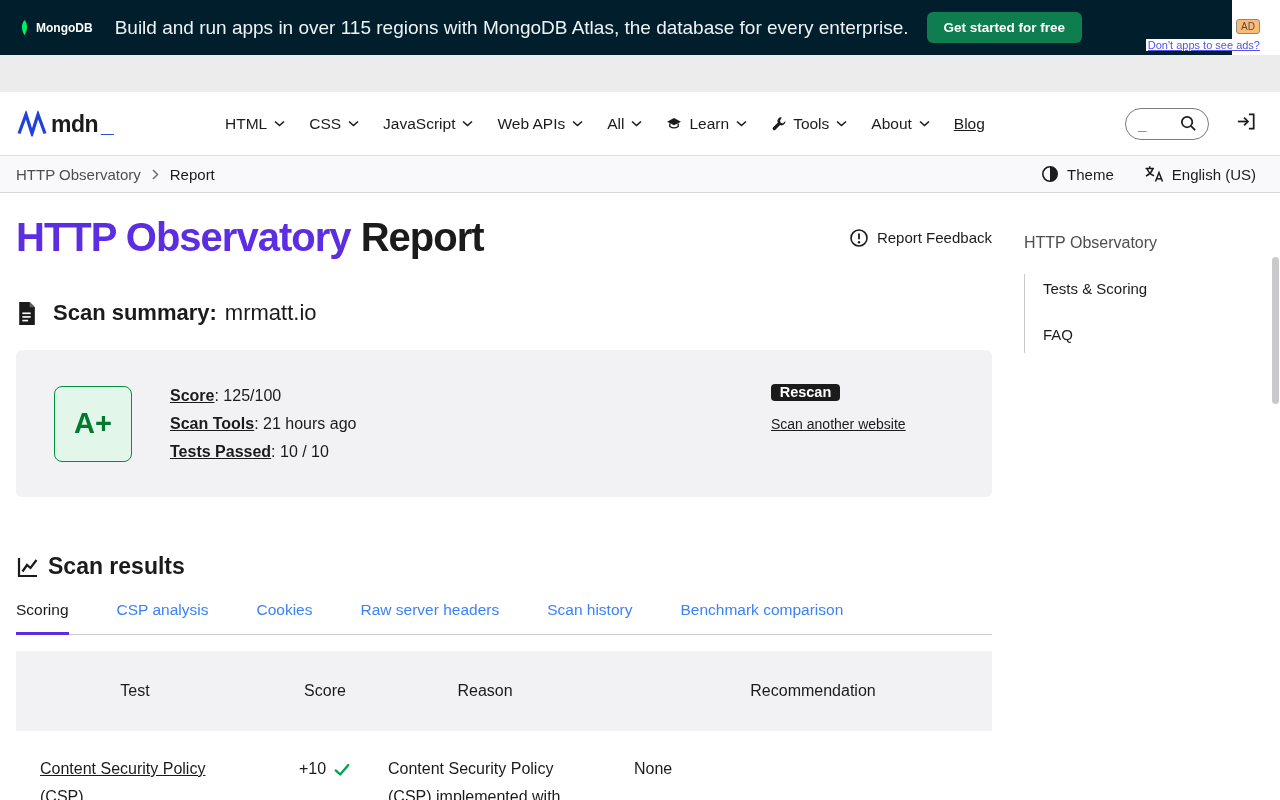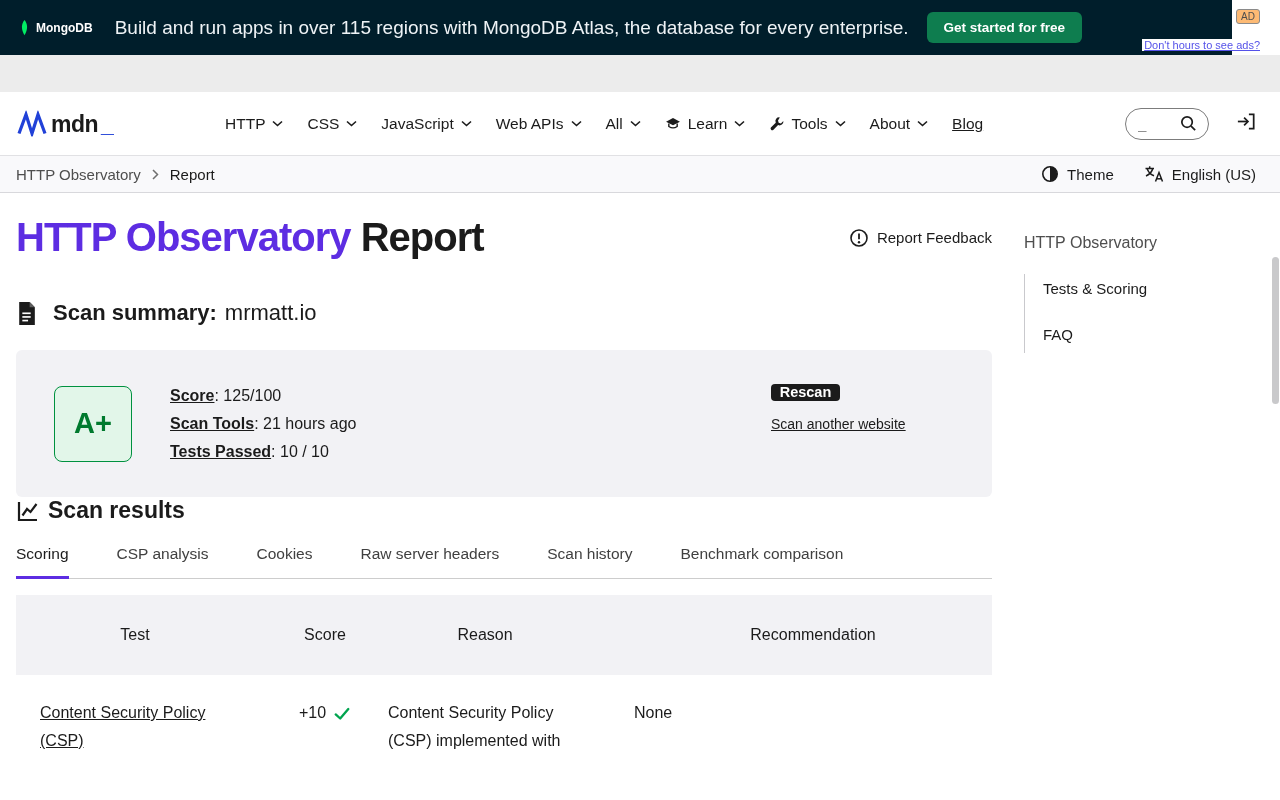--- a/index.html
+++ b/index.html
@@ -9,21 +9,21 @@
     color:#1b1b1b; background:#fff; overflow:hidden; position:relative;
   }
   a { text-decoration:none; color:inherit; cursor:pointer; }
 
   
   .ad-strip { position:absolute; top:0; left:0; width:1280px; height:55px; background:#fff; }
   .ad-banner { position:absolute; left:0; top:0; width:1232px; height:55px; background:#001e2b; display:flex; align-items:center; }
   .ad-logo { margin-left:18px; display:flex; align-items:center; gap:5px; color:#fff; font-size:12px; font-weight:700; }
   .ad-message { margin-left:22px; color:#eef3f6; font-size:19px; }
   .ad-cta { margin-left:18px; background:#0e7d4f; color:#fff; font-size:13.5px; font-weight:700; padding:8px 17px; border-radius:6px; border:none; cursor:pointer; }
-  .ad-chip { position:absolute; top:9px; right:20px; border:1px solid #8a8a8a; border-radius:3px; font-size:10px; padding:1px 4px; color:#4e4e4e; background:#fdba74; }
+  .ad-chip { position:absolute; top:19px; right:20px; border:1px solid #8a8a8a; border-radius:3px; font-size:10px; padding:1px 4px; color:#4e4e4e; background:#fdba74; }
   .ad-optout { position:absolute; top:39px; right:18px; font-size:11px; color:#5552e9; text-decoration:underline; background:#fff; padding:0 2px; }
 
   .gray-band { position:absolute; top:55px; left:0; width:1280px; height:37px; background:#ececec; }
 
   
   .site-header { position:absolute; top:92px; left:0; width:1280px; height:63px; background:#fff; }
   .logo { position:absolute; left:16px; top:50%; transform:translateY(-50%); display:flex; align-items:center; gap:3px; }
   .logo-text { font-size:23px; font-weight:700; letter-spacing:-0.5px; }
   .logo-cursor { font-size:23px; font-weight:700; color:#2141d8; }
   .main-nav { position:absolute; left:225px; top:50%; transform:translateY(-50%); display:flex; gap:24px; align-items:center; }
@@ -57,24 +57,24 @@
 
   .summary-card { margin-top:24px; background:#f2f2f5; border-radius:6px; height:147px; display:flex; align-items:center; position:relative; }
   .grade-box { margin-left:38px; width:78px; height:76px; background:#e2f6e9; border:1.5px solid #00913f; border-radius:8px;
     display:flex; align-items:center; justify-content:center; font-size:29px; font-weight:700; color:#007a2e; }
   .summary-stats { margin-left:38px; font-size:16px; line-height:28px; }
   .stat-label { font-weight:700; text-decoration:underline; }
   .card-actions { position:absolute; left:755px; top:33px; }
   .rescan-btn { width:69px; height:17px; background:#1b1b1b; color:#fff; border-radius:4px; font-size:14.5px; font-weight:600; border:none; font-family:inherit; cursor:pointer; }
   .scan-another { display:block; margin-top:15px; font-size:14px; text-decoration:underline; color:#1b1b1b; }
 
-  .results-heading { display:flex; align-items:center; gap:8px; font-size:23px; font-weight:700; }
+  .results-heading { margin-top:56px; display:flex; align-items:center; gap:8px; font-size:23px; font-weight:700; }
 
   .tabs { margin-top:21px; display:flex; gap:48px; border-bottom:1px solid #cdcdcd; }
-  .tab { padding-bottom:13px; font-size:15.5px; color:#404040; border-bottom:3px solid transparent; margin-bottom:-1px; cursor:pointer; }
+  .tab { padding-bottom:13px; font-size:15.5px; color:#3b82f6; border-bottom:3px solid transparent; margin-bottom:-1px; cursor:pointer; }
   .tab.active { color:#1b1b1b; border-bottom-color:#5d2de2; }
 
   .scan-table { margin-top:16px; font-size:16px; }
   .thead { display:flex; background:#f2f2f5; height:80px; align-items:center; }
   .th { text-align:center; }
   .trow { display:flex; padding-top:24px; line-height:28px; align-items:flex-start; }
   .col-test { width:254px; padding-left:24px; padding-right:40px; }
   .col-score { width:110px; }
   .col-reason { width:230px; padding-left:8px; padding-right:28px; }
   .col-rec { width:382px; padding-left:24px; }
@@ -98,37 +98,37 @@
     <span class="ad-logo">
       <svg width="13" height="18" viewBox="0 0 16 20">
           <path d="M8 0 C4 5 3.5 11 8 19 C12.5 11 12 5 8 0 Z" fill="#00ed64"></path>
         </svg>
       <span>MongoDB</span>
     </span>
     <span class="ad-message">Build and run apps in over 115 regions with MongoDB Atlas, the database for every enterprise.</span>
     <button class="ad-cta">Get started for free</button>
   </div>
   <span class="ad-chip">AD</span>
-  <a class="ad-optout">Don't hours to see ads?</a>
+  <a class="ad-optout">Don't apps to see ads?</a>
 </div>
 
 <div class="gray-band"></div>
 
 <header class="site-header">
   <a class="logo">
     <svg width="32" height="26" viewBox="0 0 32 26">
         <polyline points="3,23 10,4 16,23 22,4 29,23" fill="none" stroke="#2141d8" stroke-width="3.2"></polyline>
       </svg>
     <span class="logo-text">mdn</span>
     <span class="logo-cursor">_</span>
   </a>
 
   <nav class="main-nav">
     <a class="nav-item">
-        <span>HTTP</span>
+        <span>HTML</span>
         <svg width="11" height="7" viewBox="0 0 11 7">
           <polyline points="1,1.5 5.5,5.5 10,1.5" fill="none" stroke="#1b1b1b" stroke-width="1.6"></polyline>
         </svg>
       </a>
     <a class="nav-item">
         <span>CSS</span>
         <svg width="11" height="7" viewBox="0 0 11 7">
           <polyline points="1,1.5 5.5,5.5 10,1.5" fill="none" stroke="#1b1b1b" stroke-width="1.6"></polyline>
         </svg>
       </a>

